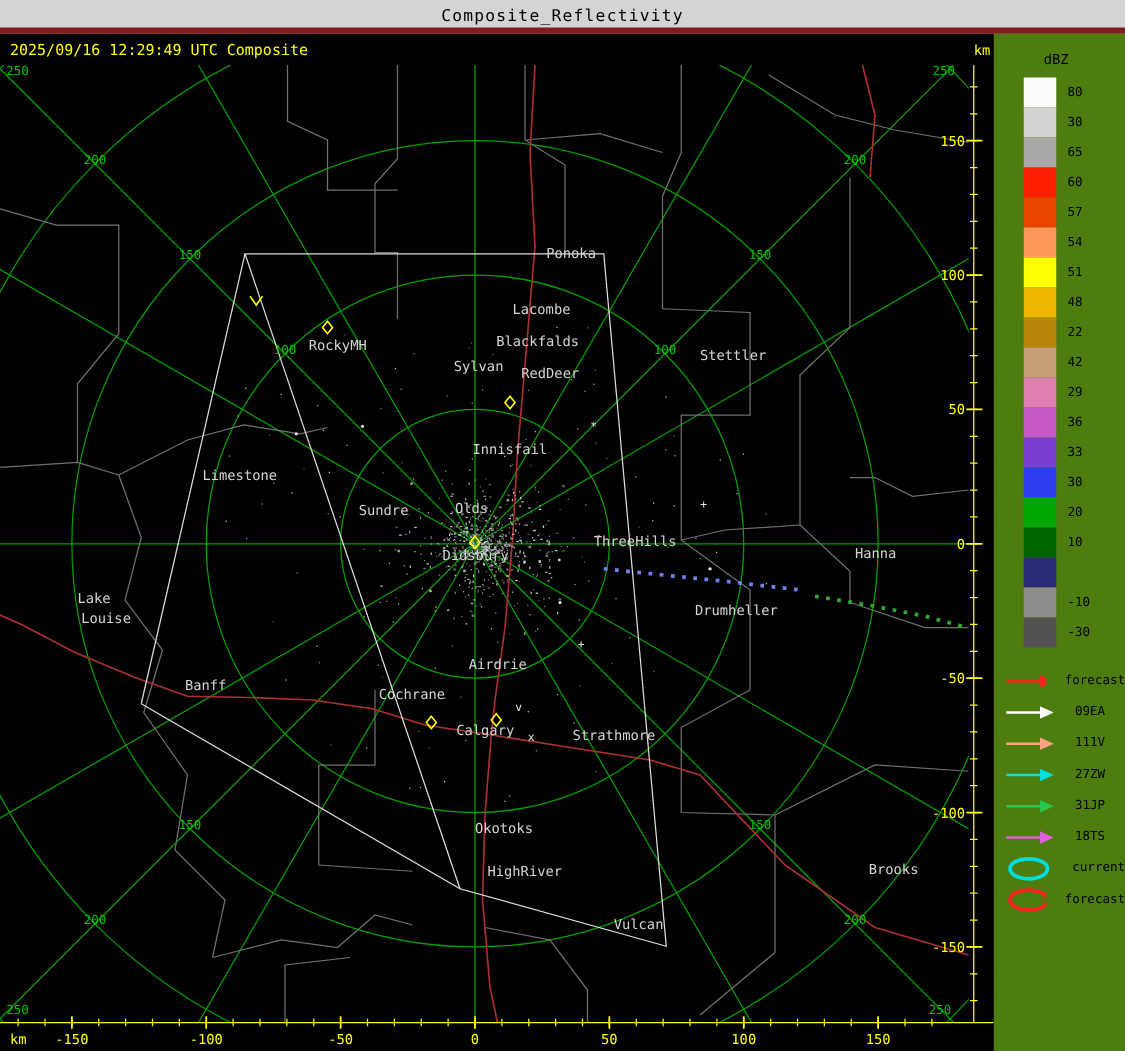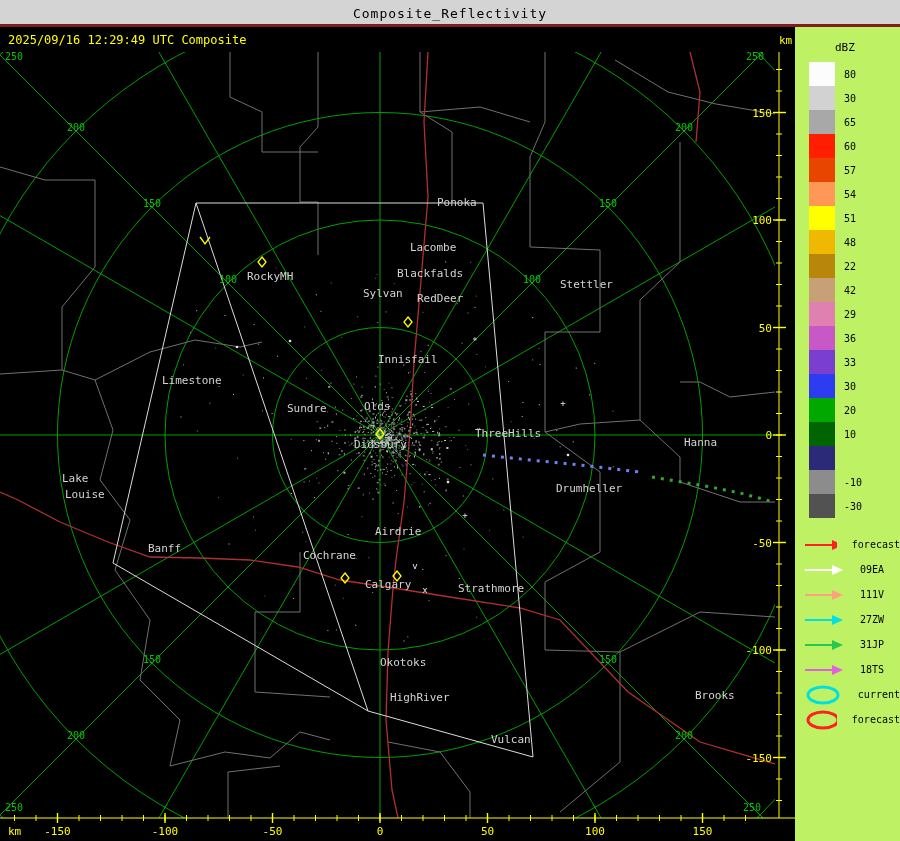--- a/index.html
+++ b/index.html
@@ -1,30 +1,30 @@
 <!DOCTYPE html>
 <html><head>
 <meta charset="utf-8">
 <style>
   * { margin:0; padding:0; box-sizing:border-box; }
   body { background:#000; font-family:"DejaVu Sans Mono", monospace; }
   .screen { position:relative; width:900px; height:841px; background:#000; overflow:hidden; }
   .titlebar {
     position:absolute; top:0; left:0; width:900px; height:27px;
     background:#d4d4d4; color:#000; font-size:13px; line-height:27px;
-    text-align:center; letter-spacing:1px; border-bottom:3px solid #7f1d1d;
+    text-align:center; letter-spacing:1px; border-bottom:5px solid #7f1d1d;
   }
   svg.map { position:absolute; top:27px; left:0; }
   svg.map text { font-family:"DejaVu Sans Mono", monospace; }
   .panel {
     position:absolute; top:27px; left:795px; width:105px; height:814px;
-    background:#bef264; color:#000;
+    background:#4d7c0f; color:#000;
   }
   .dbz-title { font-size:11px; margin:14px 0 8px 40px; }
-  .cb-row { display:flex; align-items:center; height:24px; padding-left:14px; }
+  .cb-row { display:flex; align-items:center; height:24px; padding-left:24px; }
   .cb-swatch { width:26px; height:24px; }
   .cb-label { font-size:10px; margin-left:9px; width:30px; }
   .legend { margin-top:14px; }
   .lg-row { display:flex; align-items:center; height:25px; padding-left:8px;gap:10px; }
   .lg-label { font-size:10px; margin-left:5px; }
 </style>
 </head>
 <body>
 
 <div class="screen">

